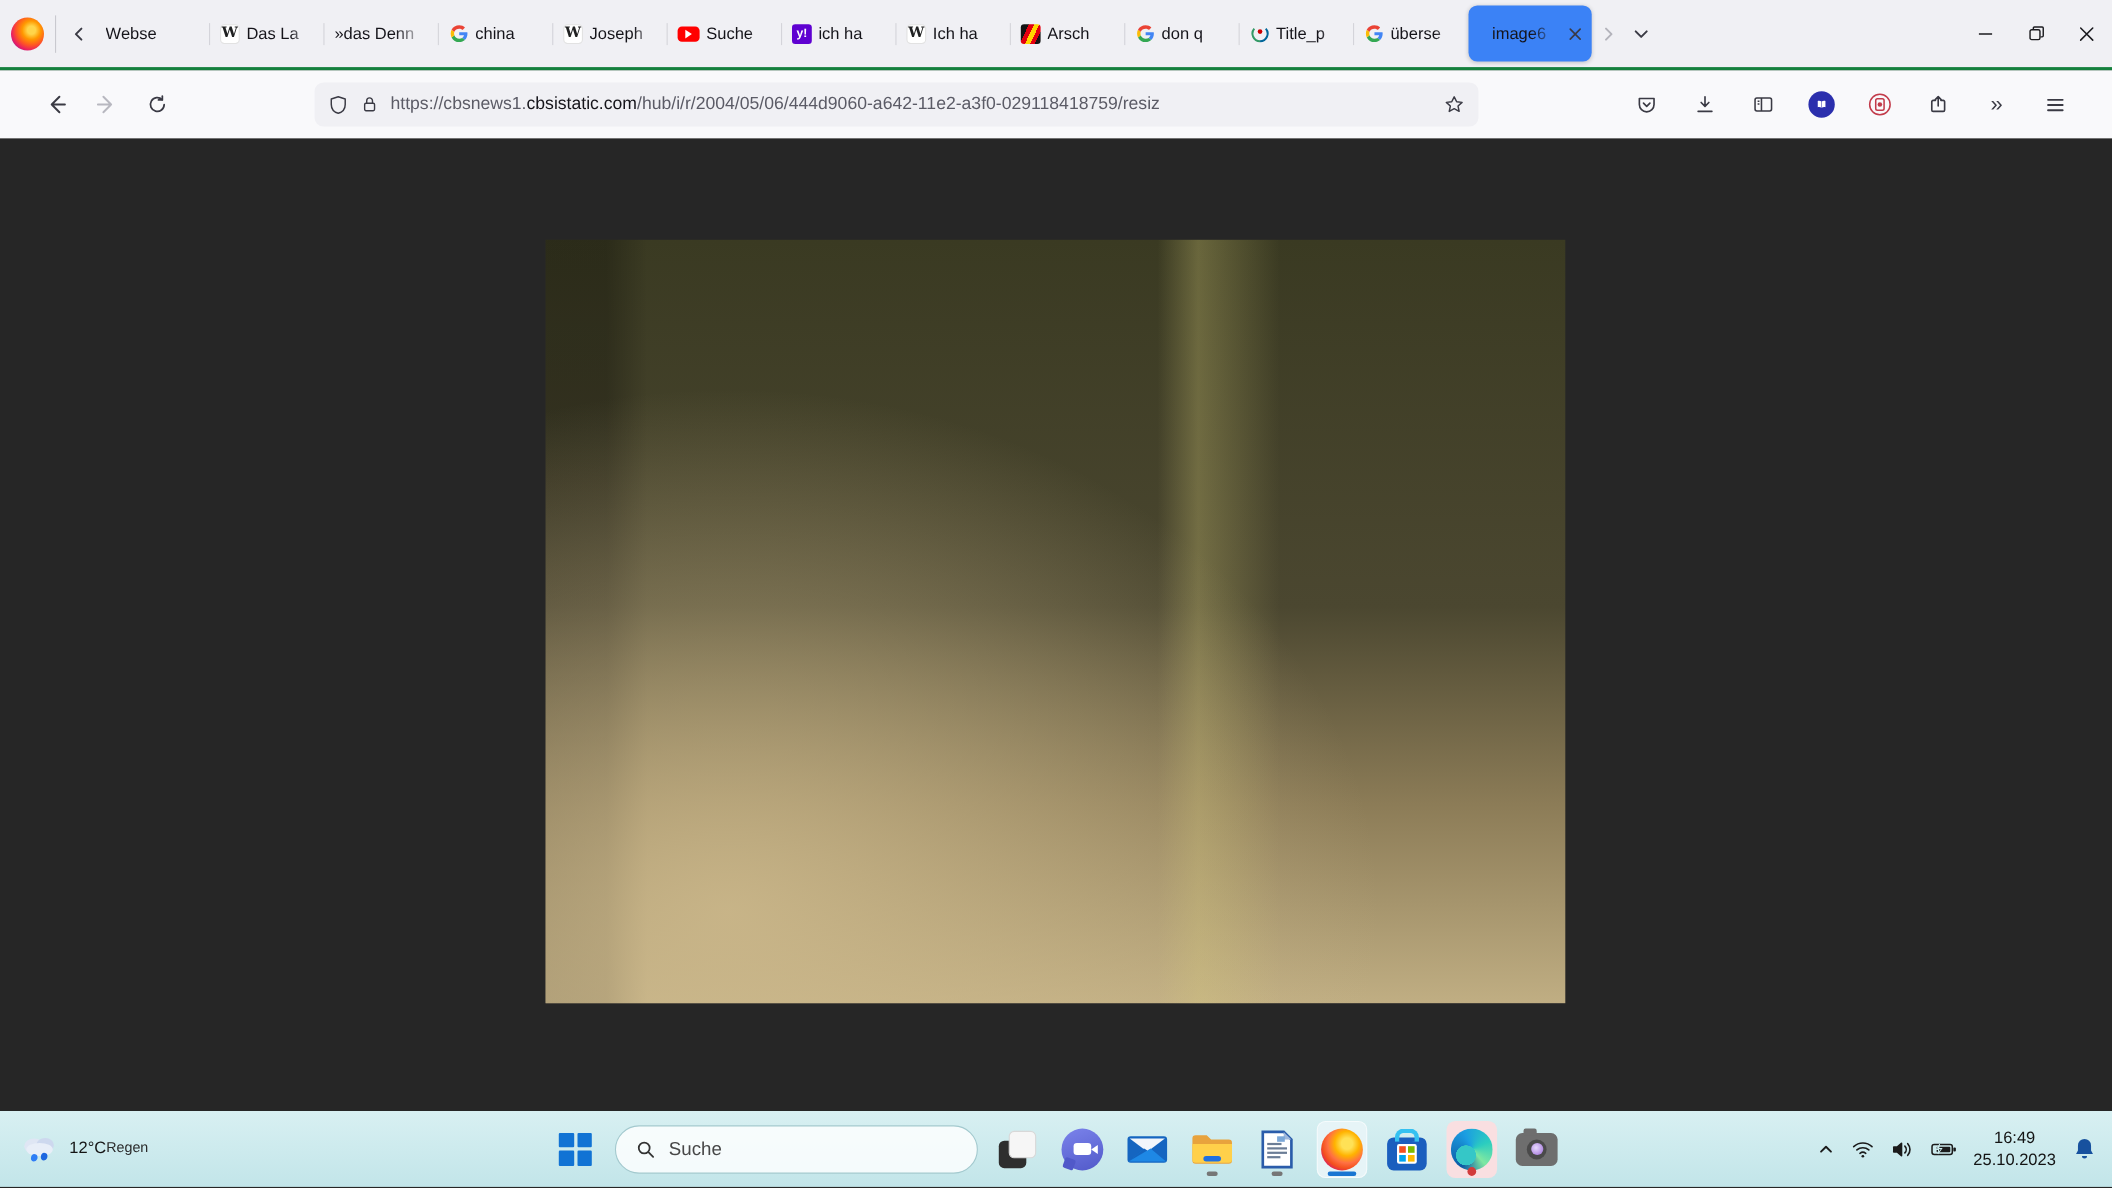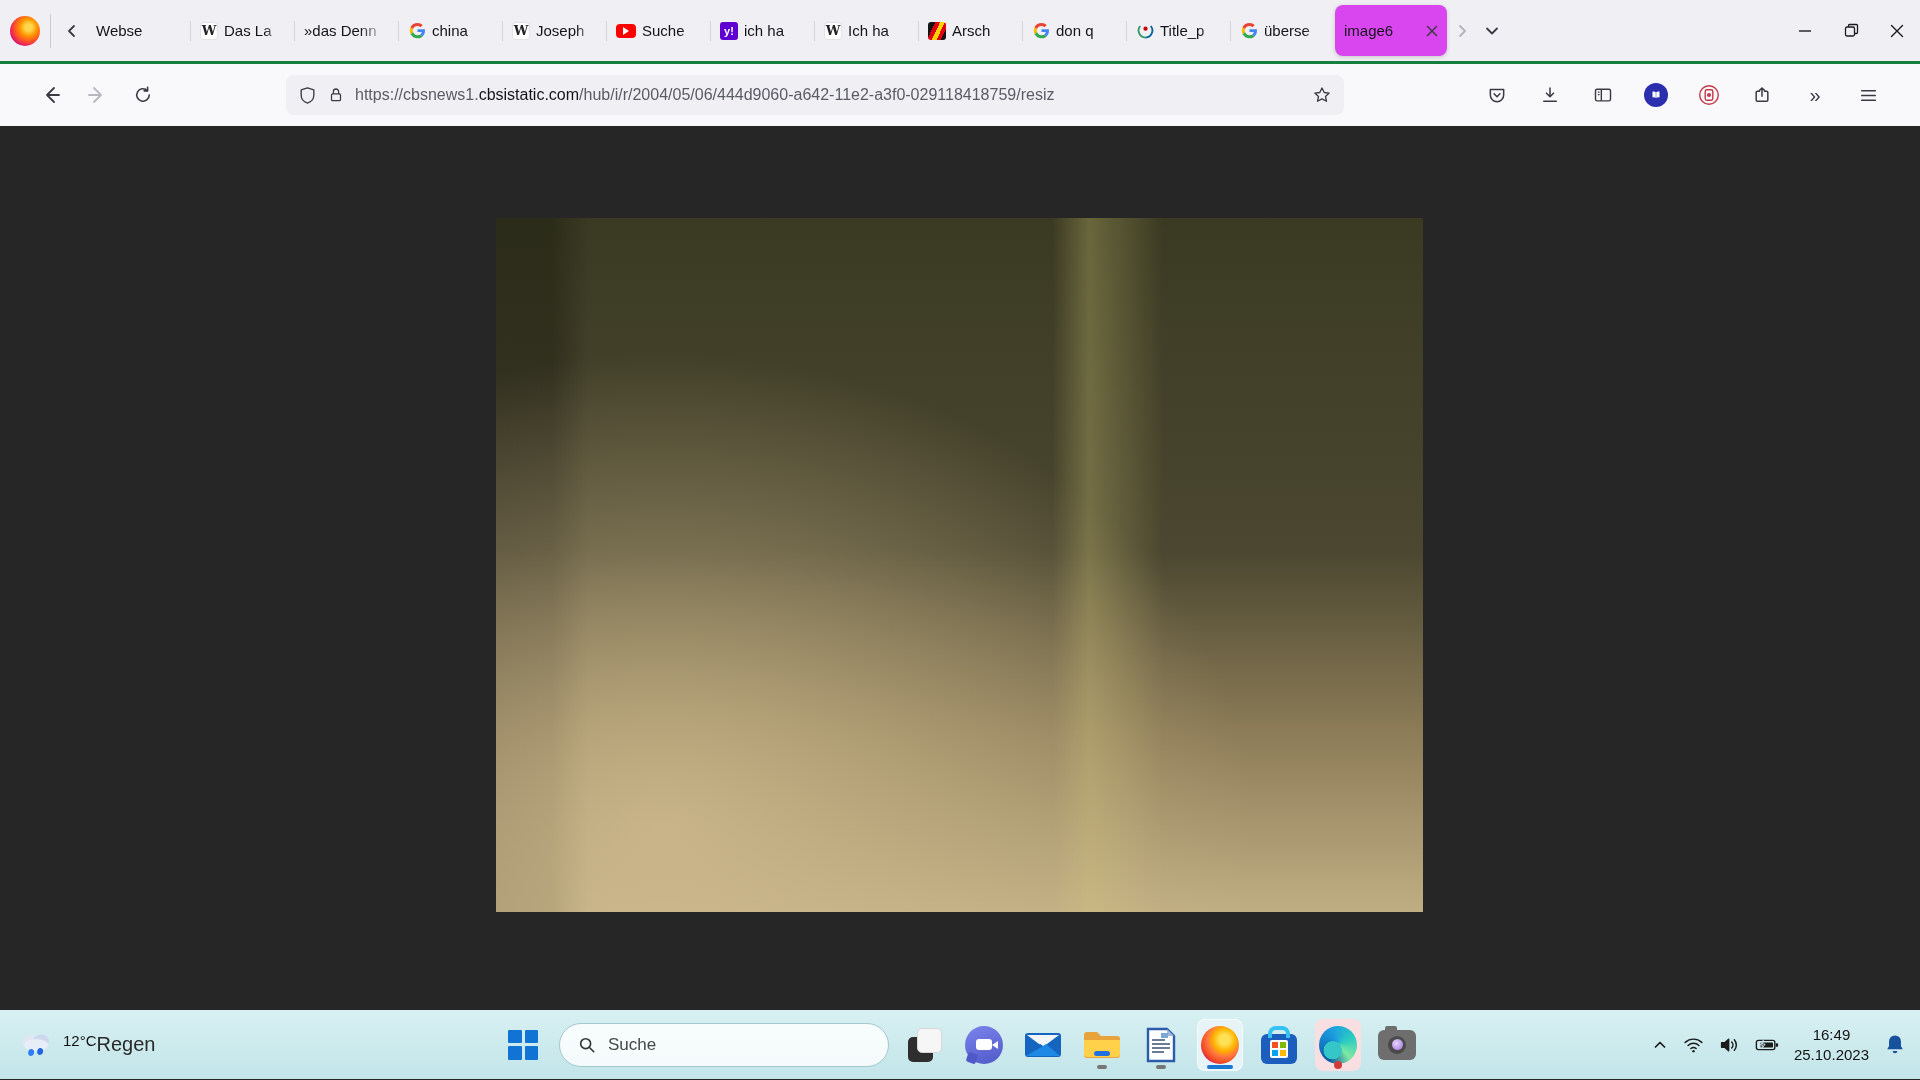--- a/index.html
+++ b/index.html
@@ -17,21 +17,21 @@
                 display:flex; align-items:center; justify-content:center; flex:none; }
   .tab-scroll.dim { color:#b3b3bb; }
   .tabs { display:flex; align-items:center; height:100%; flex:none; }
   .tab { position:relative; width:104px; height:44px; display:flex; align-items:center;
          gap:6px; padding:0 9px; border-radius:8px; flex:none; cursor:default; }
   .tab:not(.active)+.tab:not(.active)::before { content:""; position:absolute; left:-1px; top:12px;
          width:1px; height:20px; background:#d4d4da; }
   .tab .label { font-size:15px; color:#15141a; white-space:nowrap; overflow:hidden; flex:1;
          -webkit-mask-image:linear-gradient(to right,#000 65%,transparent 96%);
          mask-image:linear-gradient(to right,#000 65%,transparent 96%); }
-  .tab.active { background:#d946ef; box-shadow:0 1px 4px rgba(0,0,0,.18); width:112px; height:51px; }
+  .tab.active { background:#3b82f6; box-shadow:0 1px 4px rgba(0,0,0,.18); width:112px; height:51px;text-align:center; }
   .tab .close { margin-left:2px; flex:none; color:#3a3a44; display:flex; }
   .fav { width:18px; height:18px; flex:none; display:flex; align-items:center; justify-content:center; }
   .fav.wiki { background:#fff; border:1px solid #e2e2e2; border-radius:4px;
               font-family:"DejaVu Serif", serif; font-size:13px; color:#202122; font-weight:bold; }
   .fav.yt   { width:20px; height:14px; background:#f00; border-radius:4px; }
   .fav.yt i { width:0; height:0; border-left:6px solid #fff; border-top:4px solid transparent; border-bottom:4px solid transparent; }
   .fav.yh   { background:#5f01d1; border-radius:3px; color:#fff; font-weight:bold; font-size:11px; }
   .fav.stripes { border-radius:3px; overflow:hidden;
        background:linear-gradient(115deg,#141414 0 28%,#e3000f 28% 46%,#ffd500 46% 64%,#e3000f 64% 80%,#141414 80%); }
   .tab-strip-spacer { flex:1; }
@@ -68,21 +68,21 @@
              linear-gradient(90deg, transparent 60%, rgba(214,204,120,.30) 64%, transparent 72%),
              linear-gradient(180deg,#3a3a22 0%,#4b4730 48%,#8c7c57 74%,#c0ae83 100%); }
 
   
   .taskbar { position:relative; height:69px; background:linear-gradient(180deg,#d8f0f2,#c2e5e9);
              display:flex; align-items:center; justify-content:center; gap:13px; }
   .weather { position:absolute; left:10px; top:0; height:100%; display:flex; align-items:center;
              gap:9px; padding:0 8px; }
   .weather .lines { display:flex; flex-direction:row; line-height:1.25; }
   .weather .t { font-size:15px; color:#141414; }
-  .weather .c { font-size:20px; color:#2a2a2a; }
+  .weather .c { font-size:13px; color:#2a2a2a; }
   .tbicon { width:46px; height:52px; display:flex; align-items:center; justify-content:center;
             position:relative; border-radius:8px; }
   .startgrid { width:30px; height:30px; display:grid; grid-template-columns:1fr 1fr; gap:3px; }
   .startgrid i { background:#1173d4; border-radius:1px; }
   .searchpill { width:330px; height:44px; border-radius:22px; background:rgba(255,255,255,.82);
                 border:1px solid #a3c9ce; display:flex; align-items:center; gap:12px; padding:0 18px; }
   .searchpill .ph { font-size:17px; color:#474747; }
   .taskview { position:relative; width:34px; height:34px; }
   .taskview .b { position:absolute; left:0; bottom:0; width:25px; height:25px; background:#2e2e2e; border-radius:5px; }
   .taskview .f { position:absolute; right:0; top:0; width:25px; height:25px; background:#f6f6f6;

